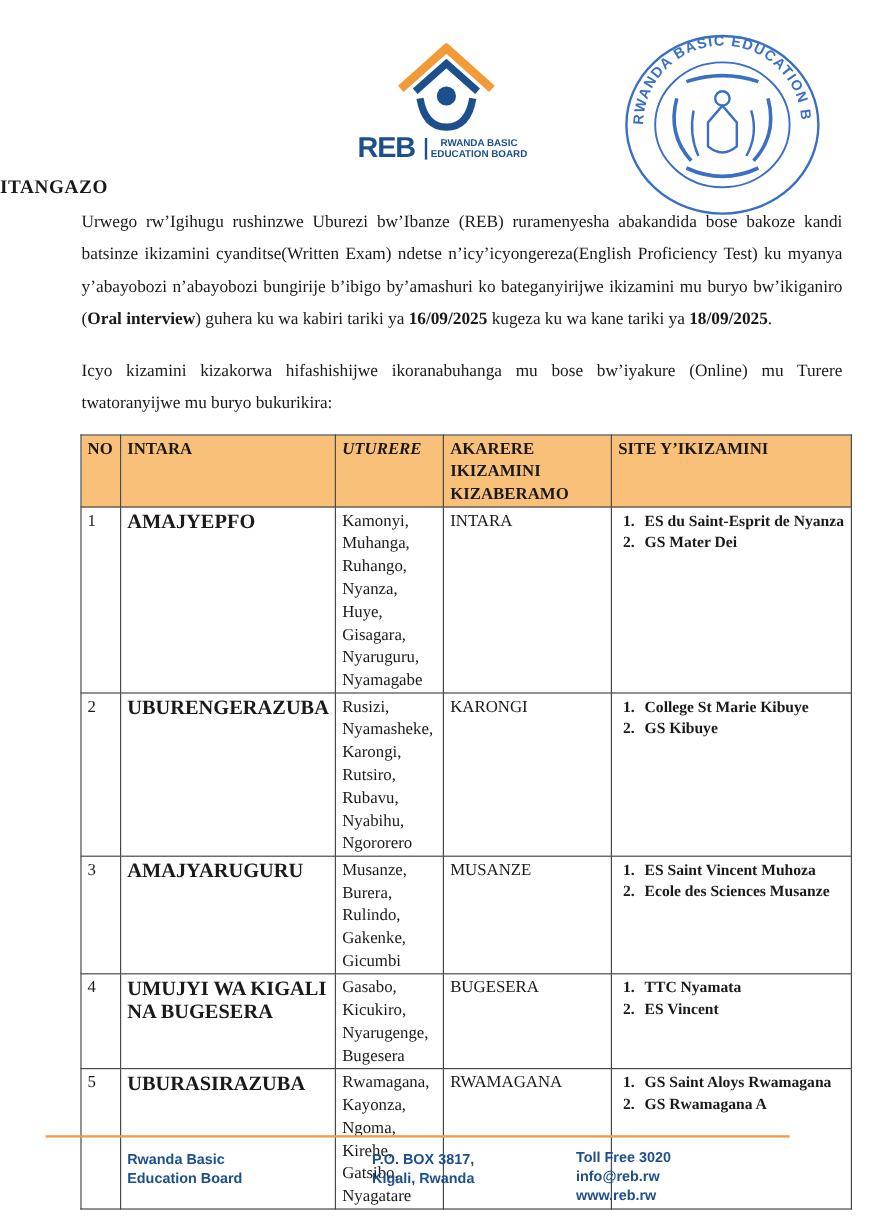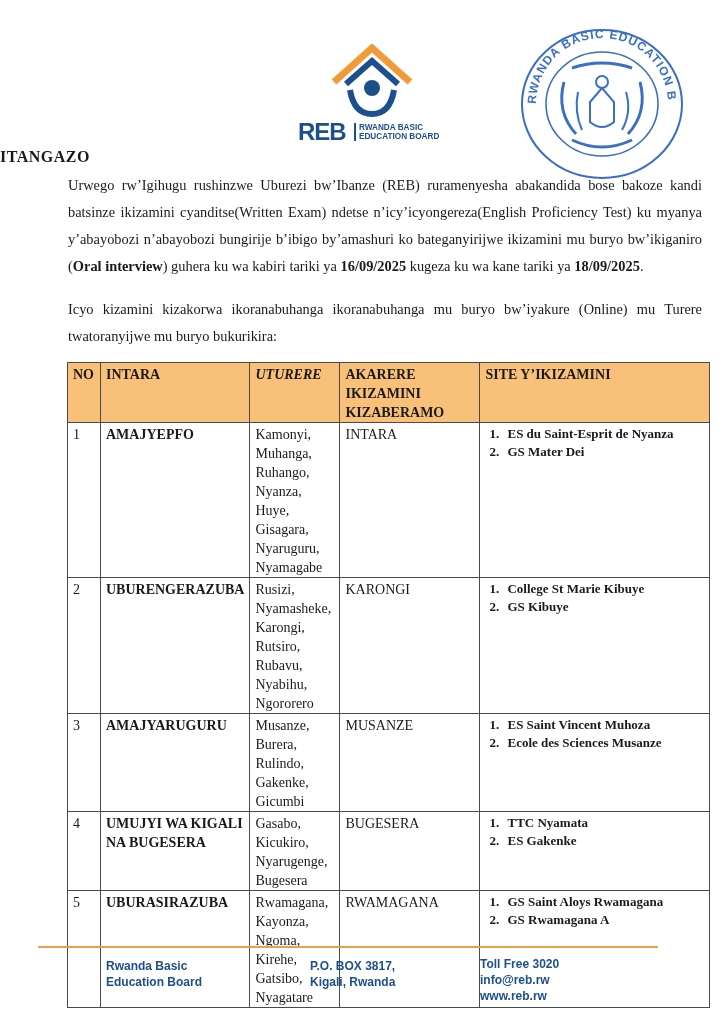--- a/index.html
+++ b/index.html
@@ -1,21 +1,21 @@
 <!DOCTYPE html>
 <html><head>
 <meta charset="utf-8">
 <style>
   html, body { margin: 0; padding: 0; background: #ffffff; }
   body { width: 724px; height: 1024px; position: relative; overflow: hidden;
          font-family: "Liberation Serif", serif; color: #1a1a1a; }
   .abs { position: absolute; }
 
   
-  #logo { left: 298px; top: 44px; width: 150px; height: 100px; }
+  #logo { left: 298px; top: 36px; width: 150px; height: 100px; text-align: center; }
   #logo svg { display: block; }
   .reb-word { position: absolute; left: 0; top: 76px; font-family: "Liberation Sans", sans-serif;
               font-weight: 900; font-size: 24px; color: #1c4f8c; letter-spacing: -1px; line-height: 24px; }
   .reb-sub { position: absolute; left: 56px; top: 79px; font-family: "Liberation Sans", sans-serif;
              font-weight: 700; font-size: 8.2px; color: #1c4f8c; line-height: 9px; border-left: 2px solid #1c4f8c;
              padding-left: 3px; white-space: nowrap; }
 
   
   #stamp { left: 516px; top: 22px; width: 172px; height: 160px; }
 
@@ -29,21 +29,21 @@
   
   #table { left: 67px; top: 362px; width: 643px; border-collapse: collapse; font-size: 14px; }
   #table th, #table td { border: 1.3px solid #4a4a4a; vertical-align: top; text-align: left;
                          padding: 2px 5px 0 5px; line-height: 19px; }
   #table th { background: #f9c07a; font-weight: 700; font-size: 14px; height: 44px; }
   .c-no { width: 22px; }
   .c-intara { width: 137px; }
   .c-uturere { width: 79px; font-style: italic; }
   .c-akarere { width: 129px; }
   .c-site { }
-  .intara-cell { font-weight: 700; font-size: 14px; }
+  .intara-cell { font-weight: 700; font-size: 17px; }
   .sites { margin: 0; padding: 0 0 0 0; list-style: none; font-weight: 700; font-size: 13px; }
   .sites li { display: flex; line-height: 18px; }
   .sites .n { width: 18px; padding-left: 4px; }
   .row1 td { height: 134px; }
   .row2 td { height: 114px; }
   .row3 td { height: 76px; }
   .row4 td { height: 57px; }
   .row5 td { height: 95px; }
 
   
@@ -89,21 +89,21 @@
     <path d="M48,60 Q40,90 60,112" fill="none" stroke="#3a6fc4" stroke-width="3"></path>
     <path d="M124,60 Q132,90 112,112" fill="none" stroke="#3a6fc4" stroke-width="3"></path>
     <path d="M56,118 Q86,132 116,118" fill="none" stroke="#3a6fc4" stroke-width="3"></path>
   </svg>
 </div>
 
 <div id="title" class="abs">ITANGAZO</div>
 
 <div id="para1" class="abs para"><span>Urwego rw’Igihugu rushinzwe Uburezi bw’Ibanze (REB) ruramenyesha abakandida bose bakoze kandi batsinze ikizamini cyanditse(Written Exam) ndetse n’icy’icyongereza(English Proficiency Test) ku myanya y’abayobozi n’abayobozi bungirije b’ibigo by’amashuri ko bateganyirijwe ikizamini mu buryo bw’ikiganiro (</span><b>Oral interview</b><span>) guhera ku wa kabiri tariki ya </span><b>16/09/2025</b><span> kugeza ku wa kane tariki ya </span><b>18/09/2025</b><span>.</span></div>
 
-<div id="para2" class="abs para">Icyo kizamini kizakorwa ikoranabuhanga ikoranabuhanga mu buryo bw’iyakure (Online) mu Turere twatoranyijwe mu buryo bukurikira:</div>
+<div id="para2" class="abs para">Icyo kizamini kizakorwa hifashishijwe ikoranabuhanga mu bose bw’iyakure (Online) mu Turere twatoranyijwe mu buryo bukurikira:</div>
 
 <table id="table" class="abs">
   <thead>
     <tr>
       <th class="c-no">NO</th>
       <th class="c-intara">INTARA</th>
       <th class="c-uturere">UTURERE</th>
       <th class="c-akarere">AKARERE IKIZAMINI KIZABERAMO</th>
       <th class="c-site">SITE Y’IKIZAMINI</th>
     </tr>
@@ -197,21 +197,21 @@
         </td>
         <td>BUGESERA</td>
         <td>
           <ul class="sites">
             <li>
               <span class="n">1.</span>
               <span>TTC Nyamata</span>
             </li>
             <li>
               <span class="n">2.</span>
-              <span>ES Gakenke</span>
+              <span>ES Vincent</span>
             </li>
           </ul>
         </td>
       </tr>
       <tr class="row5">
         <td>5</td>
         <td class="intara-cell">UBURASIRAZUBA</td>
         <td>
           <div>Rwamagana,</div>
           <div>Kayonza,</div>

